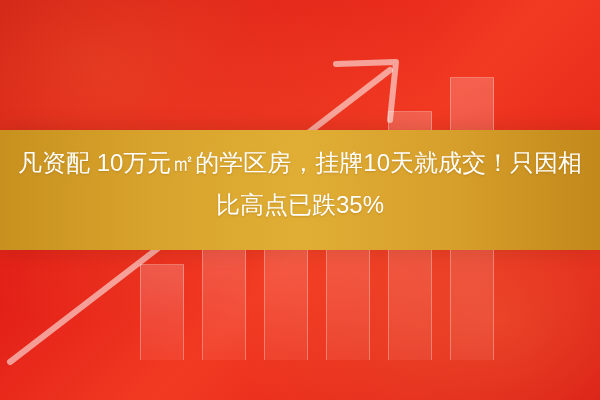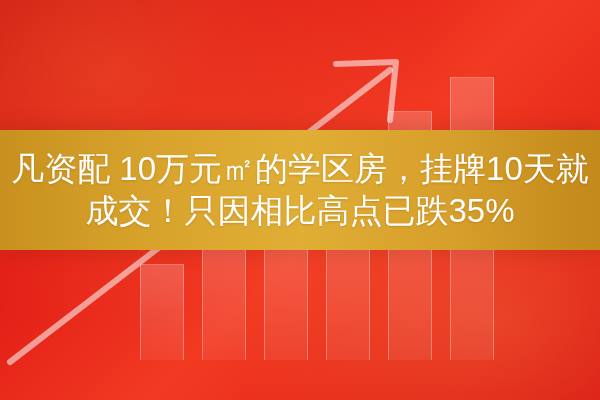--- a/index.html
+++ b/index.html
@@ -68,31 +68,31 @@
     right: 0;
     top: 130px;
     height: 120px;
     background: linear-gradient(90deg, #c8911f 0%, #d8a32c 25%, #e0ae35 50%, #d79f2b 75%, #c2891b 100%);
     box-shadow: 0 0 22px rgba(0,0,0,0.12);
   }
   .banner-text {
     position: absolute;
     left: 0;
     right: 0;
-    top: 130px;
+    top: 124px;
     height: 120px;
     display: flex;
     align-items: center;
     justify-content: center;
     padding: 0 10px;
     box-sizing: border-box;
     text-align: center;
     color: #ffffff;
     font-family: "Liberation Sans", "DejaVu Sans", sans-serif;
-    font-size: 33px;
+    font-size: 24px;
     line-height: 42px;
     font-weight: 400;
     letter-spacing: 0px;
     text-shadow: 0 1px 2px rgba(120,70,0,0.25);
   }
 </style>
 </head>
 <body>
 
 <div id="canvas">

